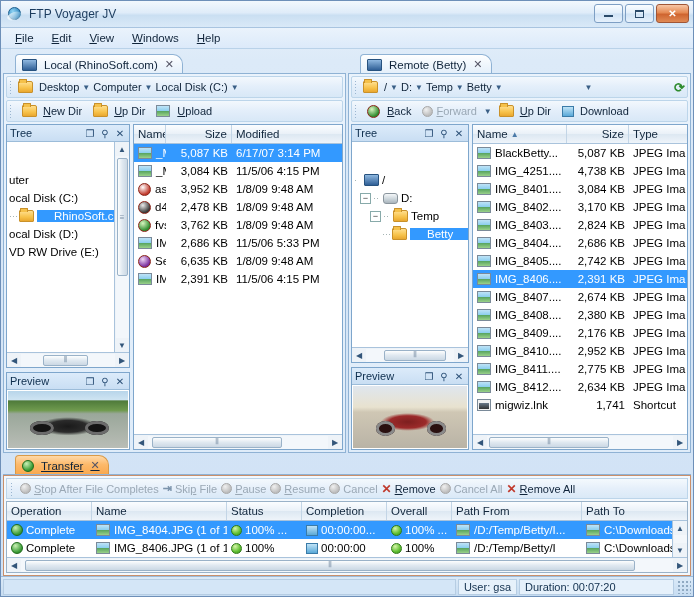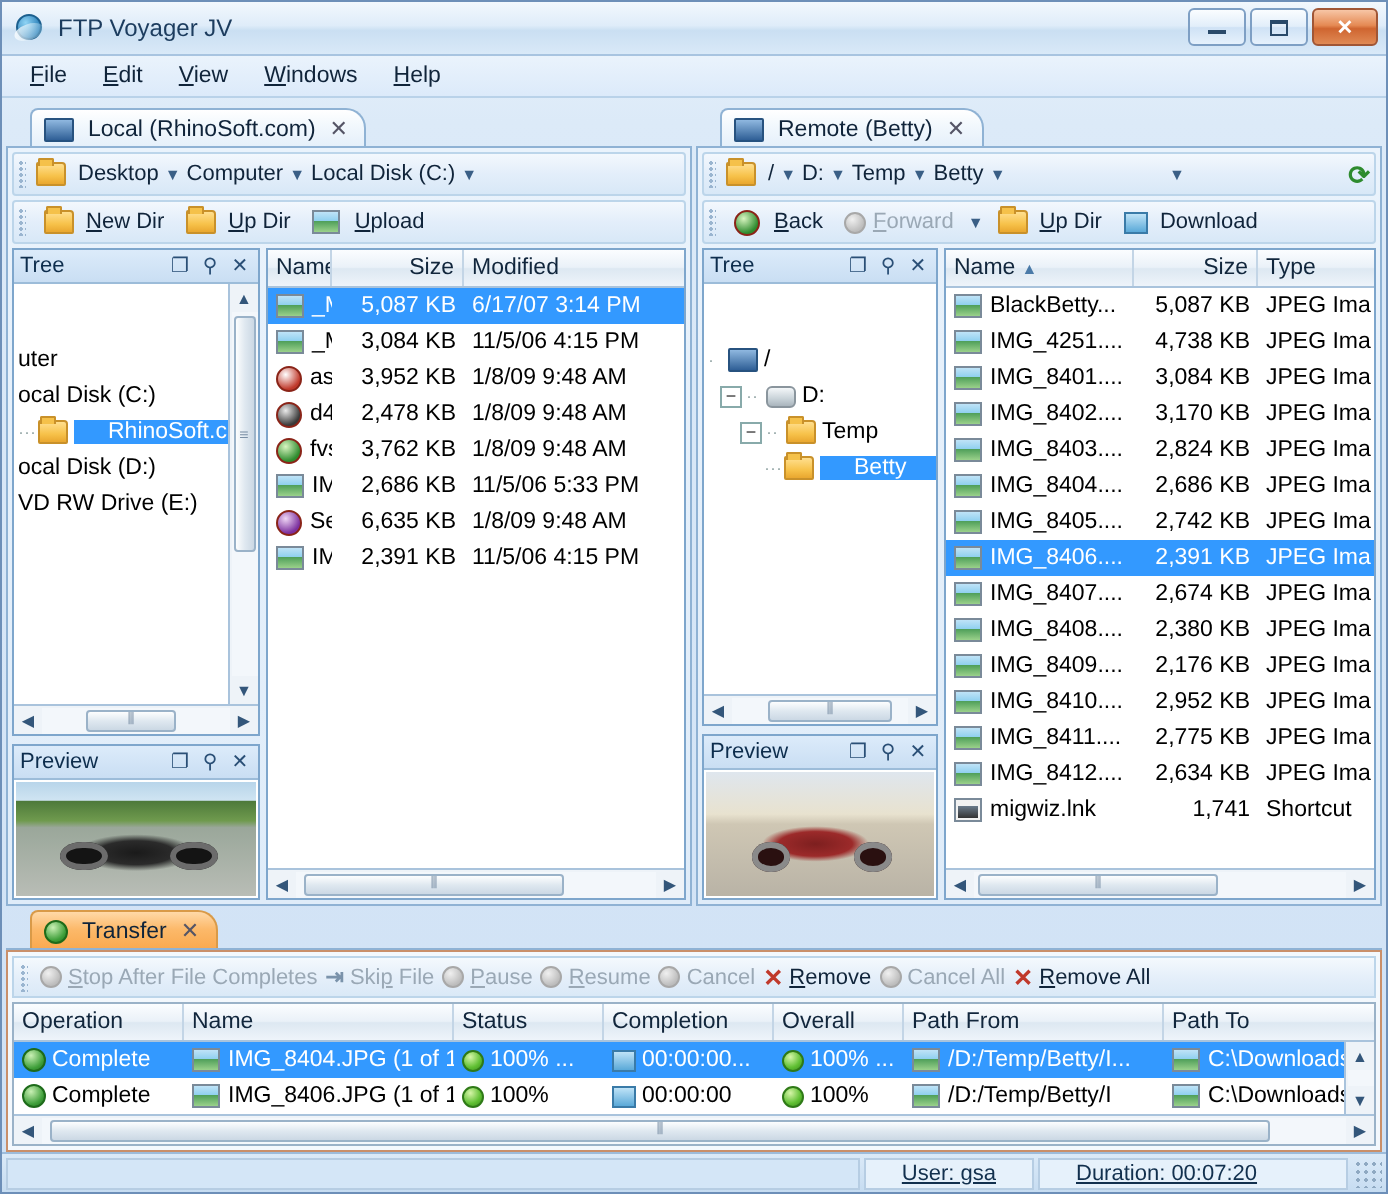--- a/index.html
+++ b/index.html
@@ -79,20 +79,21 @@
     height:20px; display:flex; align-items:center; gap:4px; padding:0 8px 0 6px;
     border:1px solid #8fb2d4; border-bottom:none;
     border-radius:4px 10px 0 0;
     background: linear-gradient(180deg,#ffffff 0%,#f2f8fd 40%,#e4effa 100%);
     font-size:11.5px; color:#10243a;
     transform: skewX(0deg);
   }
   .tab.transfer {
     background: linear-gradient(180deg,#ffd9a8 0%,#fcb96a 45%,#f9a84e 100%);
     border-color:#d99a48;
+    text-decoration:underline;
   }
   .tab-close { color:#556; font-size:11px; margin-left:3px; }
   .tabstrip::after {
     content:""; position:absolute; left:0; right:0; bottom:0; height:1px; background:#8fb2d4;
   }
 
   .pane-body {
     flex:1; min-height:0; display:flex; flex-direction:column;
     border:1px solid #8fb2d4; border-top:none;
     background: linear-gradient(180deg,#eaf3fc,#dfecf9);
@@ -279,21 +280,21 @@
     border:1px solid #1e6b1a;}
   .dl-arrow{width:12px;height:11px;flex:none;margin-right:3px;
     background:linear-gradient(180deg,#bfe3f7,#5aa9d8);border:1px solid #3a7ba8;}
 
   
   .statusbar{height:20px;flex:none;display:flex;align-items:center;
     background:linear-gradient(180deg,#dbeaf8,#c6dcf1);
     border-top:1px solid #9dbcdb;padding:0 2px;}
   .status-spring{flex:1;height:16px;border:1px solid #b6cde3;background:#d4e6f7;}
   .status-cell{height:16px;border:1px solid #b6cde3;background:#e6f1fb;
-    display:flex;align-items:center;padding:0 18px;font-size:11px;color:#12304e;margin-left:2px;text-decoration:underline;}
+    display:flex;align-items:center;padding:0 5px;font-size:11px;color:#12304e;margin-left:2px;}
   .grip-corner{width:14px;height:14px;margin-left:3px;
     background-image:radial-gradient(circle,#8fa9c2 1px,transparent 1px);
     background-size:4px 4px;}
 </style>
 </head>
 <body>
 
 <div class="window">
 
   <div class="titlebar">

